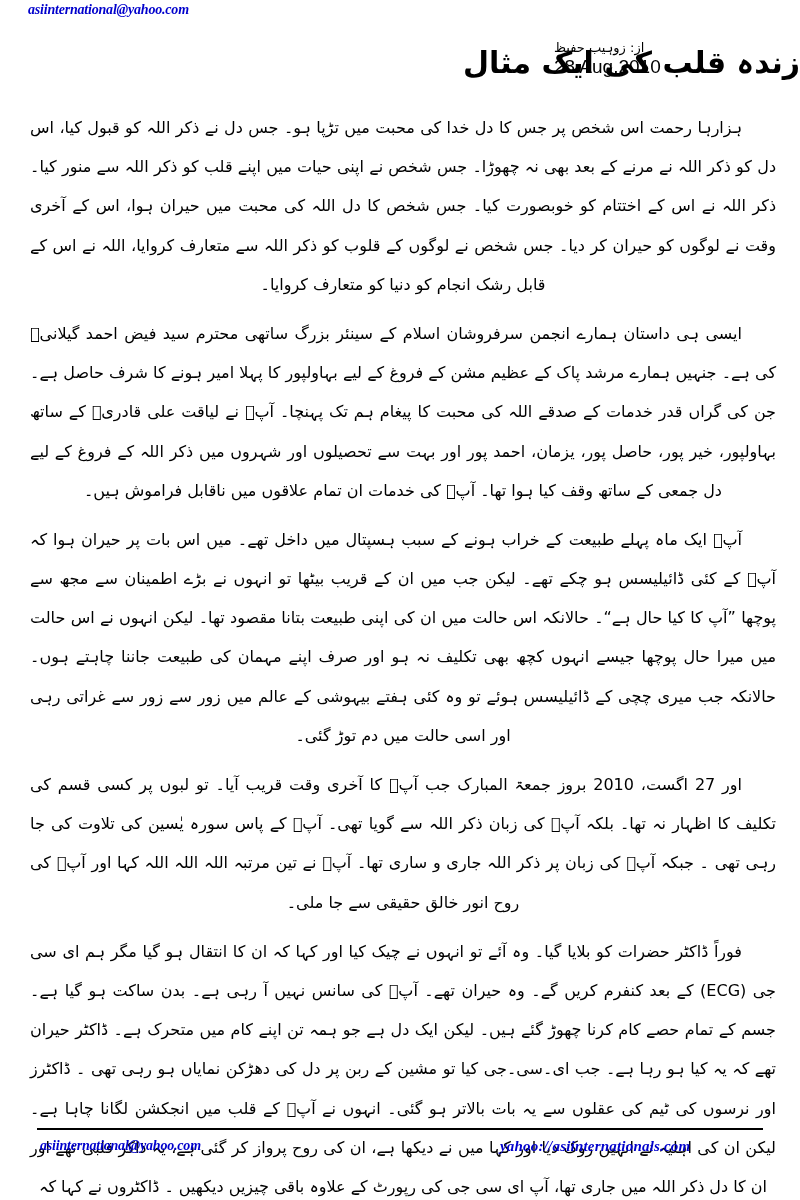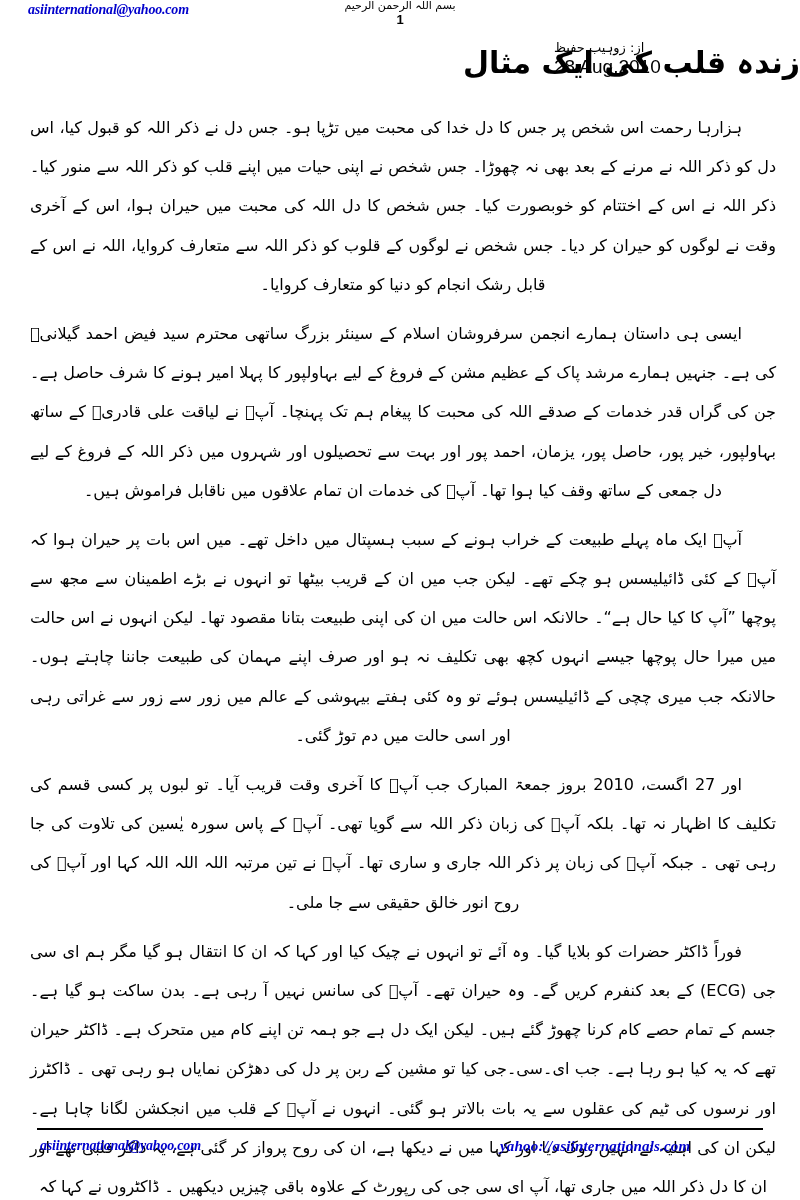--- a/index.html
+++ b/index.html
@@ -168,24 +168,20 @@
     white-space: nowrap;
   }
 </style>
 </head>
 <body>
 
 <div class="page">
 
   <div class="header">
     <div class="header-email">asiinternational@yahoo.com</div>
-    <div class="bismillah-block">
-      <span class="bismillah">بسم اللہ الرحمن الرحیم</span>
-      <span class="page-number">1</span>
-    </div>
   </div>
 
   <div class="title-row">
     <div class="doc-title">زندہ قلب کی ایک مثال</div>
     <div class="byline">
       <span class="byline-author">از: زوہیب حفیظ</span>
       <span class="byline-date">28 Aug,2010</span>
     </div>
   </div>
 

